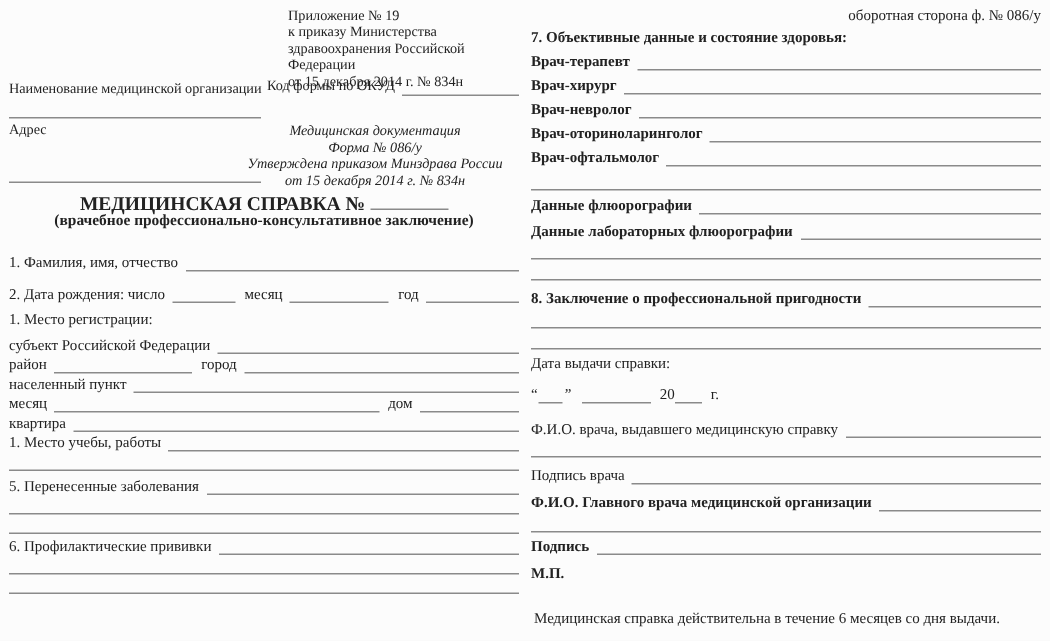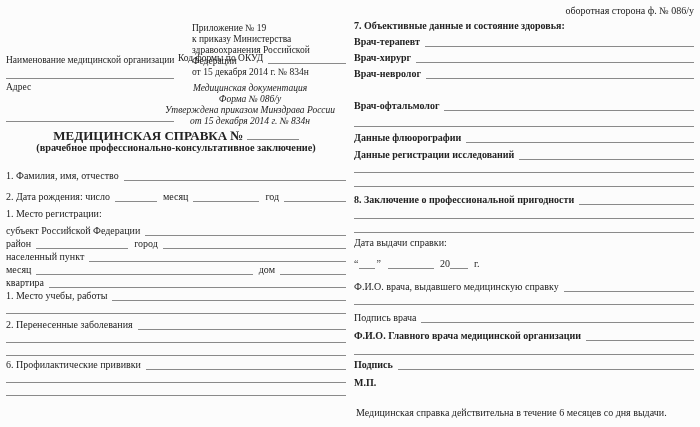--- a/index.html
+++ b/index.html
@@ -19,21 +19,21 @@
   .arow{
     position:absolute;left:0;right:0;height:13px;
     display:flex;align-items:flex-end;white-space:nowrap;
   }
   .lbl{padding-right:5px;}
   .ln{flex:1 1 auto;border-bottom:1px solid #8a8a8a;height:100%;}
   .lnw{flex:0 0 auto;border-bottom:1px solid #8a8a8a;height:100%;}
   .gap{flex:0 0 6px;}
   .b{font-weight:bold;}
   .sm{font-size:9.5px;line-height:11px;}
-  .appendix{position:absolute;top:18px;left:186px;right:0;}
+  .appendix{position:absolute;top:1px;left:186px;right:0;}
   .okud-row{position:absolute;left:172px;right:0;height:13px;display:flex;align-items:flex-end;white-space:nowrap;}
   .docblock{position:absolute;top:78px;left:148px;right:0;text-align:center;font-style:italic;}
   .title{position:absolute;top:123px;left:0;right:0;text-align:center;font-weight:bold;font-size:13px;}
   .subtitle{position:absolute;top:137px;left:0;right:0;text-align:center;font-weight:bold;font-size:10.3px;}
   .iln{display:inline-block;width:52px;border-bottom:1px solid #8a8a8a;height:9px;}
   .note{position:absolute;top:0;left:0;right:0;text-align:right;height:12px;}
   .footer{position:absolute;top:402px;left:2px;right:0;}
 </style>
 </head>
 <body>
@@ -128,21 +128,21 @@
 
     <div class="arow" style="top:283px">
       <span class="lbl">1. Место учебы, работы</span>
       <span class="ln"></span>
     </div>
     <div class="arow" style="top:296px">
       <span class="ln"></span>
     </div>
 
     <div class="arow" style="top:312px">
-      <span class="lbl">2. Перенесенные заболевания</span>
+      <span class="lbl">5. Перенесенные заболевания</span>
       <span class="ln"></span>
     </div>
     <div class="arow" style="top:325px">
       <span class="ln"></span>
     </div>
     <div class="arow" style="top:338px">
       <span class="ln"></span>
     </div>
 
     <div class="arow" style="top:352px">
@@ -170,34 +170,38 @@
       <span class="ln"></span>
     </div>
     <div class="arow" style="top:45px">
       <span class="lbl b">Врач-хирург</span>
       <span class="ln"></span>
     </div>
     <div class="arow" style="top:61px">
       <span class="lbl b">Врач-невролог</span>
       <span class="ln"></span>
     </div>
+    <div class="arow" style="top:77px">
+      <span class="lbl b">Врач-оториноларинголог</span>
+      <span class="ln"></span>
+    </div>
     <div class="arow" style="top:93px">
       <span class="lbl b">Врач-офтальмолог</span>
       <span class="ln"></span>
     </div>
     <div class="arow" style="top:109px">
       <span class="ln"></span>
     </div>
 
     <div class="arow" style="top:125px">
       <span class="lbl b">Данные флюорографии</span>
       <span class="ln"></span>
     </div>
     <div class="arow" style="top:142px">
-      <span class="lbl b">Данные регистрации исследований</span>
+      <span class="lbl b">Данные лабораторных флюорографии</span>
       <span class="ln"></span>
     </div>
     <div class="arow" style="top:155px">
       <span class="ln"></span>
     </div>
     <div class="arow" style="top:169px">
       <span class="ln"></span>
     </div>
 
     <div class="arow" style="top:187px">

